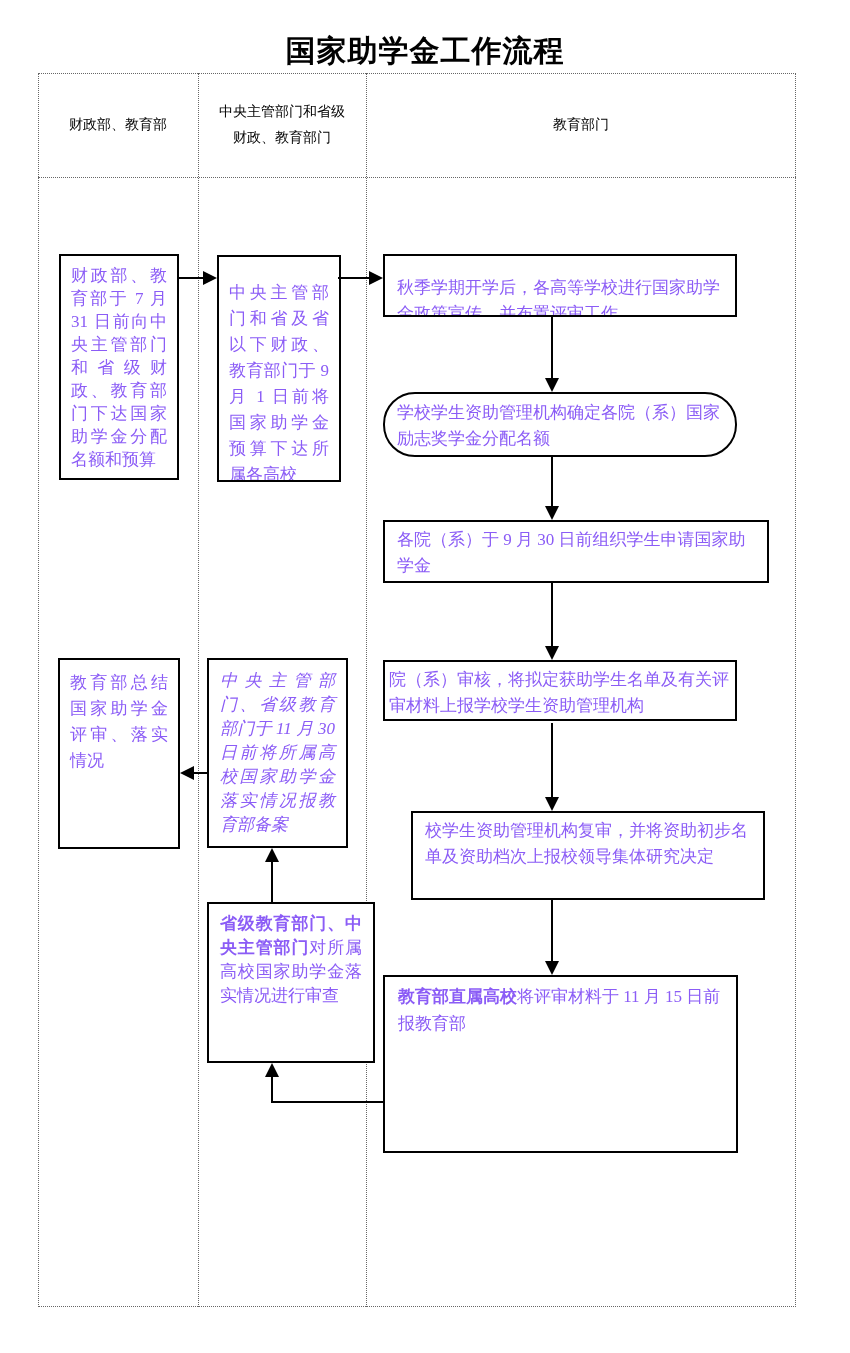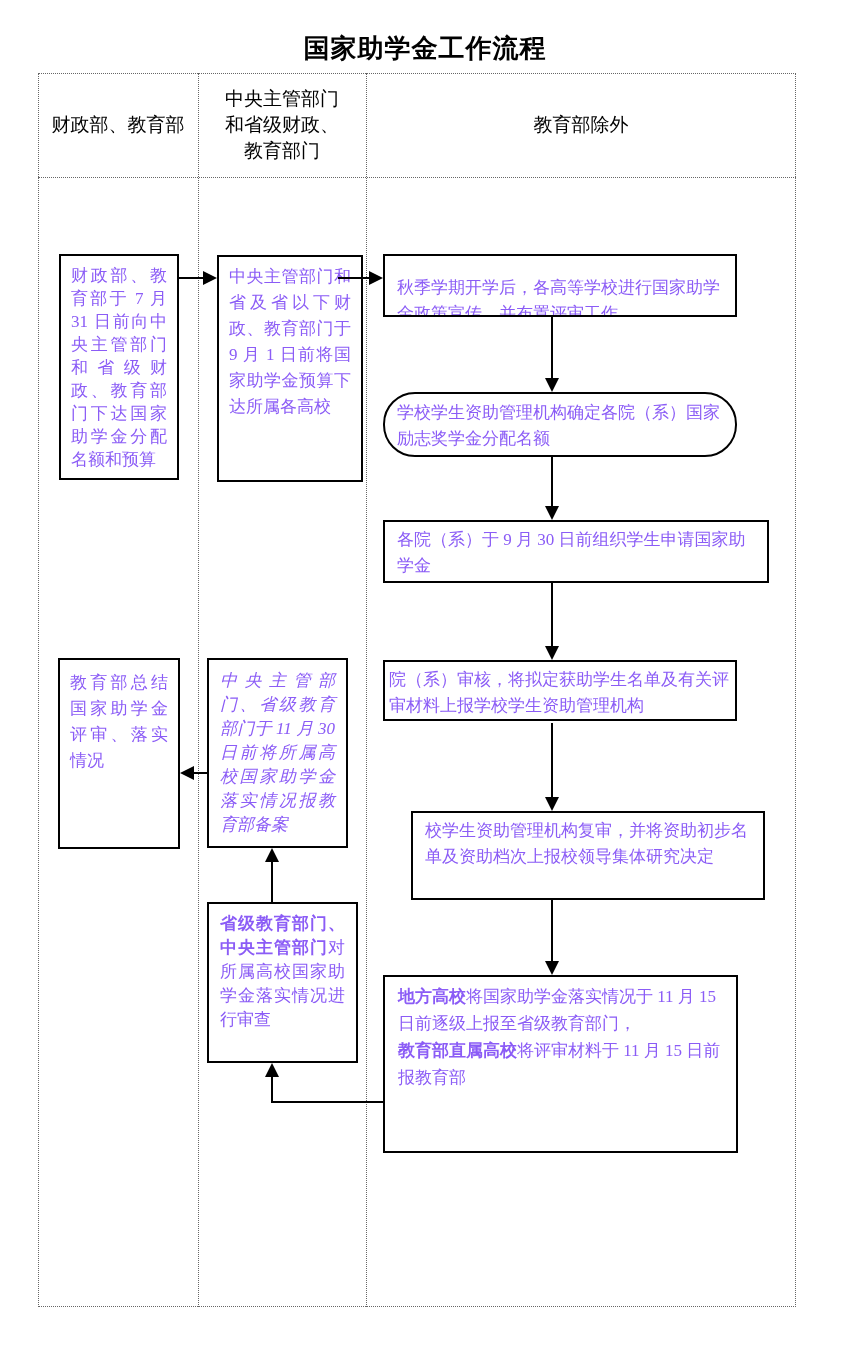--- a/index.html
+++ b/index.html
@@ -4,52 +4,52 @@
 <style>
   html,body { margin:0; padding:0; background:#fff; }
   .page {
     position:relative; width:850px; height:1353px; background:#fff;
     font-family:"Liberation Serif","DejaVu Serif",serif; color:#000;
     overflow:hidden;
   }
   .title {
     position:absolute; top:31px; left:0; width:850px; margin:0;
     text-align:center; font-family:"Liberation Sans","DejaVu Sans",sans-serif;
-    font-size:26px; font-weight:bold; letter-spacing:1px;
+    font-size:30px; font-weight:bold; letter-spacing:1px;
   }
   
   .frame { position:absolute; left:38px; top:73px; width:758px; height:1234px;
            border:1px dotted #666; box-sizing:border-box; }
   .vsep  { position:absolute; top:73px; height:1234px; width:0;
            border-left:1px dotted #666; }
   .vsep1 { left:198px; } .vsep2 { left:366px; }
   .hsep  { position:absolute; left:38px; top:177px; width:758px; height:0;
            border-top:1px dotted #666; }
   .lane-header {
     position:absolute; top:73px; height:104px;
     display:flex; align-items:center; justify-content:center;
-    text-align:center; font-size:19px; line-height:26px;
+    text-align:center; font-size:14px; line-height:26px;
   }
   .lh1 { left:38px;  width:160px; }
   .lh2 { left:198px; width:168px; padding:0 21px; box-sizing:border-box; }
   .lh3 { left:366px; width:430px; }
   
   .fbox {
     position:absolute; box-sizing:border-box; border:2px solid #000;
     background:#fff; font-size:17px; color:#8b5cf6;
     word-break:normal; overflow:hidden;
   }
   .jt { text-align:justify; text-justify:inter-character; }
   .fbox b { font-weight:bold; }
   .fbox p { margin:0; }
   #l1 { left:59px;  top:254px; width:120px; height:226px; padding:8px 10px;  line-height:23px; }
-  #m1 { left:217px; top:255px; width:146px; height:227px; padding:7px 10px;  line-height:26px; }
+  #m1 { left:217px; top:255px; width:124px; height:227px; padding:23px 10px;  line-height:26px; }
   #l2 { left:58px;  top:658px; width:122px; height:191px; padding:10px 10px; line-height:26px; }
   #m2 { left:207px; top:658px; width:141px; height:190px; padding:9px 11px;  line-height:24px;font-style:italic; }
-  #m3 { left:207px; top:902px; width:151px; height:161px; padding:8px 11px;  line-height:24px; }
+  #m3 { left:207px; top:902px; width:168px; height:161px; padding:8px 11px;  line-height:24px; }
   #r1 { left:383px; top:254px; width:354px; height:63px;  padding:19px 12px;  line-height:26px; }
   #r2 { left:383px; top:392px; width:354px; height:65px;  padding:6px 12px;  line-height:26px;border-radius:32px; }
   #r3 { left:383px; top:520px; width:386px; height:63px;  padding:5px 12px;  line-height:26px; }
   #r4 { left:383px; top:660px; width:354px; height:61px;  padding:5px 4px;  line-height:26px; }
   #r5 { left:383px; top:811px; width:354px; height:89px;  padding:5px 12px;  line-height:26px;margin-left:28px; }
   #r6 { left:383px; top:975px; width:355px; height:178px; padding:6px 13px;  line-height:27px; }
   .overlay { position:absolute; left:0; top:0; pointer-events:none; }
   .overlay line, .overlay polyline { stroke:#000; stroke-width:2; fill:none; }
   .overlay polygon { fill:#000; stroke:none; }
 </style>
@@ -65,21 +65,21 @@
   <div class="vsep vsep2"></div>
   <div class="hsep"></div>
 
   <div class="lane-header lh1">
     <span>财政部、教育部</span>
   </div>
   <div class="lane-header lh2">
     <span>中央主管部门和省级财政、教育部门</span>
   </div>
   <div class="lane-header lh3">
-    <span>教育部除外</span>
+    <span>教育部门</span>
   </div>
 
   <div id="l1" class="fbox jt">
     <span>财政部、教育部于 7 月 31 日前向中央主管部门和省级财政、教育部门下达国家助学金分配名额和预算</span>
   </div>
   <div id="l2" class="fbox jt">
     <span>教育部总结国家助学金评审、落实情况</span>
   </div>
 
   <div id="m1" class="fbox jt">
@@ -101,21 +101,20 @@
   <div id="r3" class="fbox">
     <span>各院（系）于 9 月 30 日前组织学生申请国家助学金</span>
   </div>
   <div id="r4" class="fbox">
     <span>院（系）审核，将拟定获助学生名单及有关评审材料上报学校学生资助管理机构</span>
   </div>
   <div id="r5" class="fbox">
     <span>校学生资助管理机构复审，并将资助初步名单及资助档次上报校领导集体研究决定</span>
   </div>
   <div id="r6" class="fbox">
-    <p><b>地方高校</b><span>将国家助学金落实情况于 11 月 15 日前逐级上报至省级教育部门，</span></p>
     <p><b>教育部直属高校</b><span>将评审材料于 11 月 15 日前报教育部</span></p>
   </div>
 
   <svg class="overlay" width="850" height="1353" viewBox="0 0 850 1353">
     <g>
       <line x1="179" y1="278" x2="204" y2="278"></line>
       <polygon points="217,278 203,271 203,285"></polygon>
     </g>
     <g>
       <line x1="338" y1="278" x2="370" y2="278"></line>

